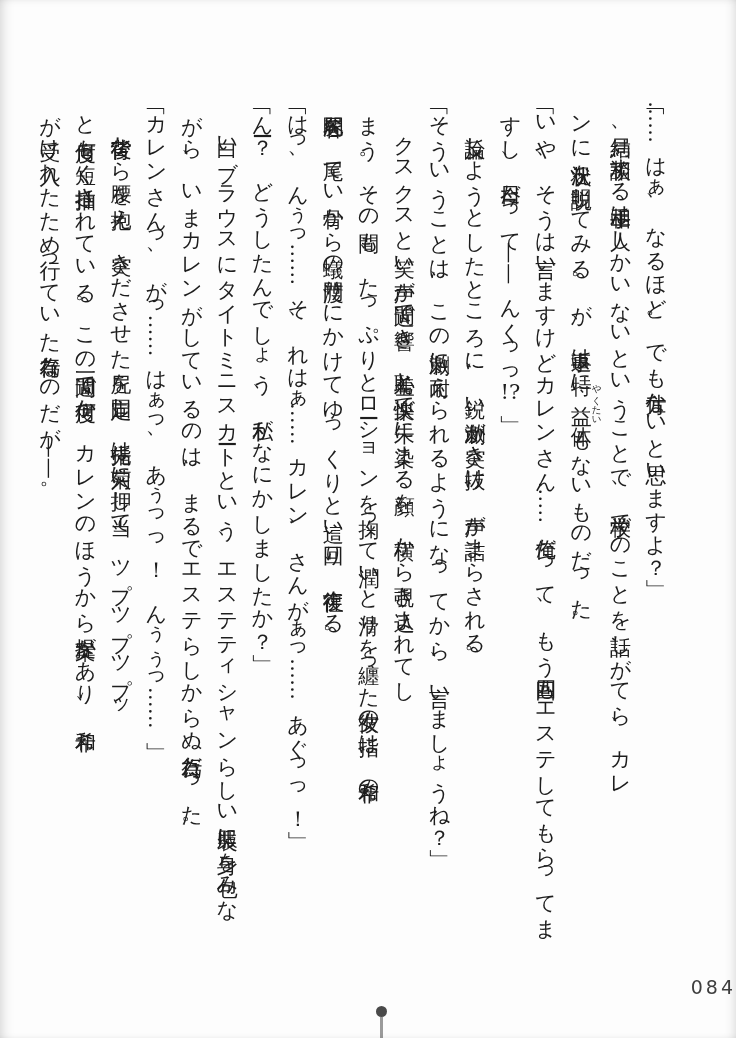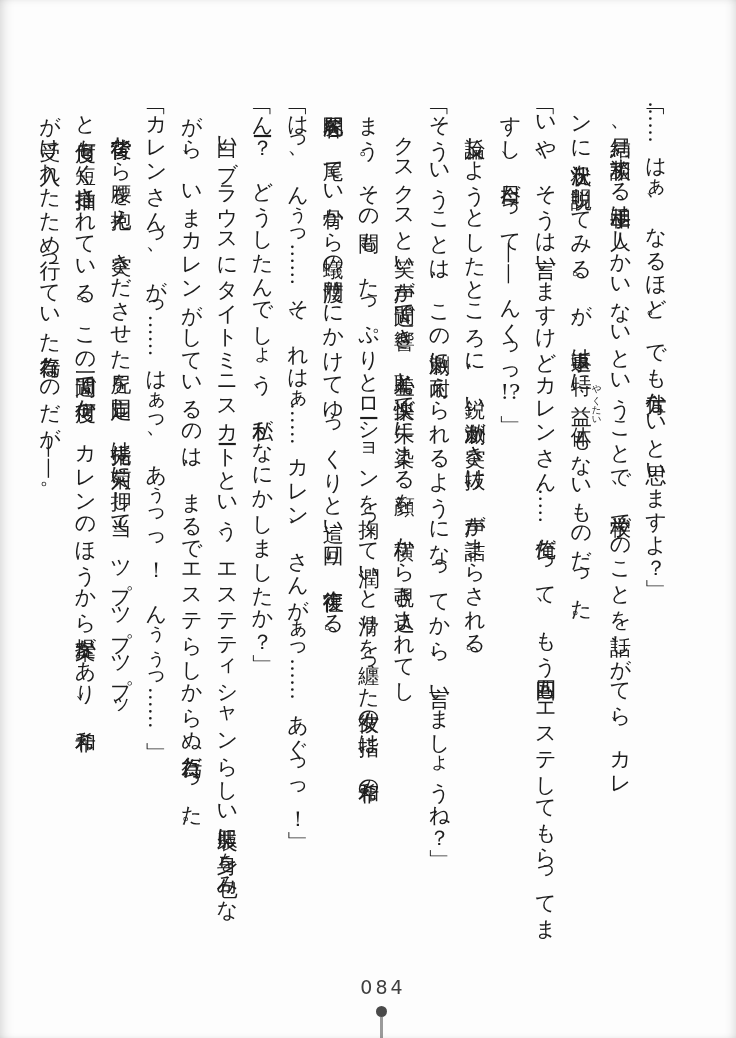--- a/index.html
+++ b/index.html
@@ -52,21 +52,21 @@
   }
   .tcy{
     text-combine-upright:all;
     -webkit-text-combine:horizontal;
   }
   .page-number{
     position:absolute;
     top:976px;
     left:30px;
     width:706px;
-    text-align:center;
+    text-align:right;
     font-family:"DejaVu Sans","Liberation Sans",sans-serif;
     font-size:19px;
     letter-spacing:3px;
     color:#3f3f3f;
   }
   .page-marker{
     position:absolute;
     left:376px;
     top:1006px;
     width:11px;

